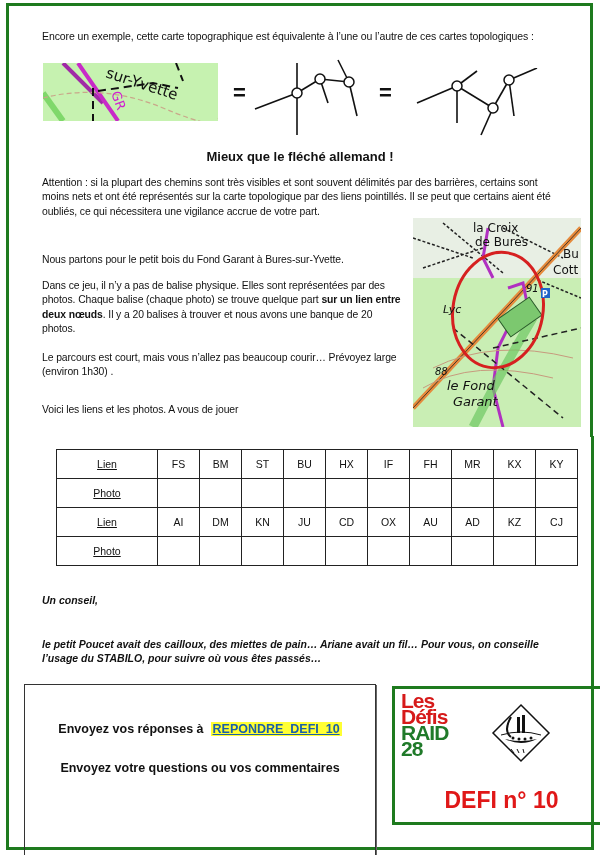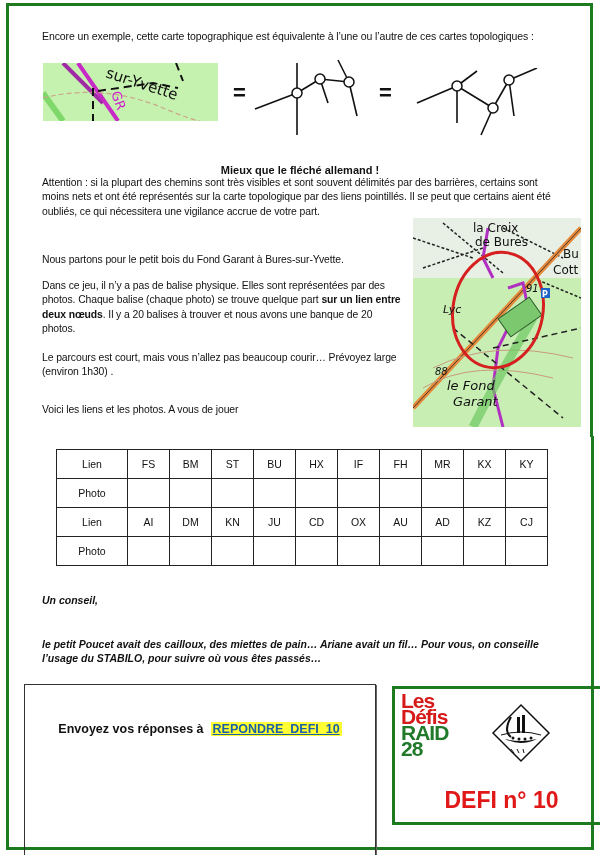--- a/index.html
+++ b/index.html
@@ -20,39 +20,39 @@
     }
 
     .topo-map {
       position: absolute; left: 43px; top: 63px; width: 175px; height: 58px;
       background: #c6f2b0; overflow: hidden;
     }
     .eq { position: absolute; font-size: 22px; font-weight: bold; top: 80px; }
     .graph { position: absolute; }
 
     .subtitle {
-      position: absolute; left: 0; width: 600px; top: 164px; text-align: center;
-      font-size: 11px; font-weight: bold;
+      position: absolute; left: 0; width: 600px; top: 149px; text-align: center;
+      font-size: 13px; font-weight: bold;
     }
 
     .para { position: absolute; font-size: 10.4px; line-height: 14.4px; letter-spacing: -0.1px; }
 
     .side-map {
       position: absolute; left: 413px; top: 218px; width: 168px; height: 209px;
       background: #c9eeb4; overflow: hidden;
     }
 
     table.links {
       position: absolute; left: 56px; top: 449px; border-collapse: collapse;
     }
     table.links td {
       border: 1px solid #222; height: 29px; width: 42px; text-align: center;
       font-size: 10.5px; padding: 0;
     }
-    table.links td.head { width: 71px; }
+    table.links td.head { width: 101px; text-decoration: underline; }
 
     .conseil { position: absolute; left: 42px; font-style: italic; font-weight: bold; font-size: 10.5px; line-height: 14.4px; }
 
     .answer-box {
       position: absolute; left: 24px; top: 684px; width: 352px; height: 175px;
       border: 1px solid #333; box-shadow: 1px 1px 0 #666;
       text-align: center; font-weight: bold; font-size: 12.5px;
     }
     .answer-link {
       background: #ffff33; color: #1a5fa8; text-decoration: underline; padding: 0 2px;
@@ -234,20 +234,21 @@
 </table>
 
 <p class="conseil" style="top:593px;">Un conseil,</p>
 <p class="conseil" style="top:617px; width:525px;margin-top:20px;">le petit Poucet avait des cailloux, des miettes de pain… Ariane avait un fil… Pour vous, on conseille l’usage du STABILO, pour suivre où vous êtes passés…</p>
 
 <div class="answer-box">
   <div style="margin-top:37px;">
     <span>Envoyez vos réponses à</span>&nbsp;
     <span class="answer-link">REPONDRE_DEFI_10</span>
   </div>
+  <div style="margin-top:25px;">Envoyez votre questions ou vos commentaires</div>
 </div>
 
 <div class="logo-box">
   <div class="logo-text">
     <div class="logo-red">Les</div>
     <div class="logo-red">Défis</div>
     <div class="logo-green">RAID</div>
     <div class="logo-green">28</div>
   </div>
   <svg style="position:absolute; left:96px; top:14px;" width="60" height="60" viewBox="0 0 60 60">

